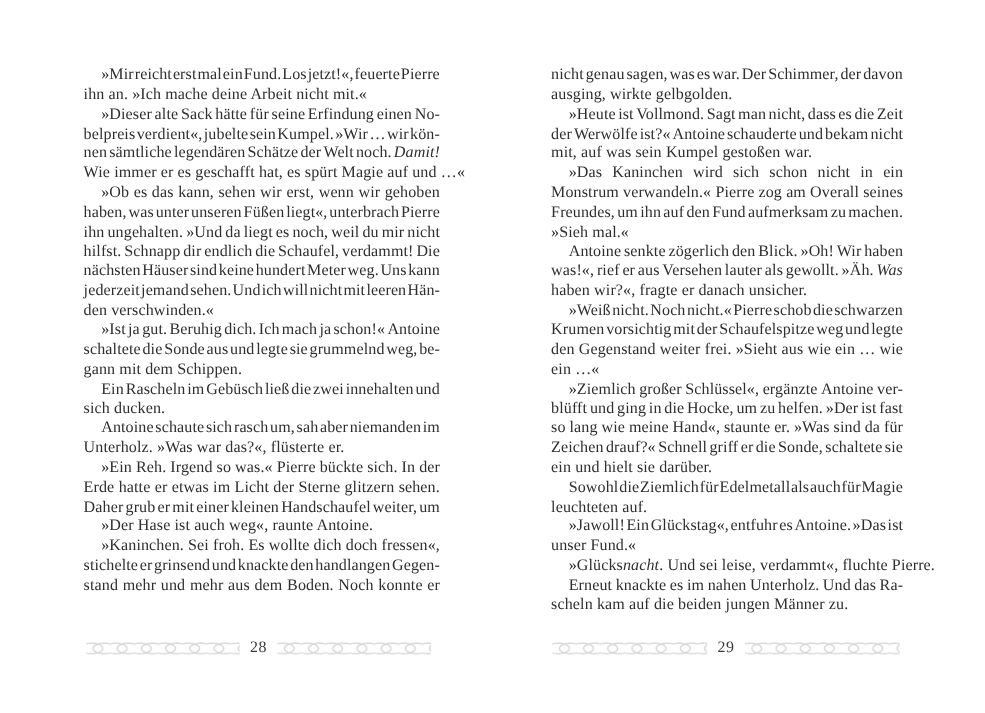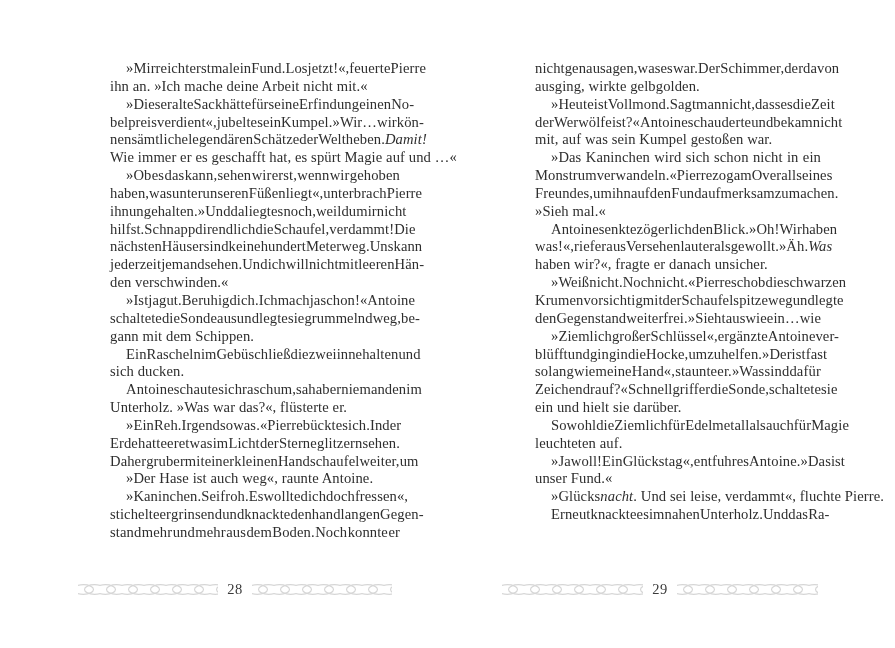--- a/index.html
+++ b/index.html
@@ -22,21 +22,20 @@
   }
   .textblock.left  { left: 76px;  width: 324px; }
   .textblock.right { left: 501px; width: 320px; }
 
   .line {
     height: 17.85px;
     line-height: 17.85px;
     font-size: 14.6px;
     white-space: nowrap;
     letter-spacing: 0.1px;
-    margin-left: 34px;
   }
   
   .line.j {
     display: flex;
     justify-content: space-between;
   }
   .line.ind { padding-left: 16px; }
   .it { font-style: italic; }
 
   .footer {
@@ -114,21 +113,21 @@
         <span>wir</span>
         <span>kön-</span>
       </div>
       <div class="line j">
         <span>nen</span>
         <span>sämtliche</span>
         <span>legendären</span>
         <span>Schätze</span>
         <span>der</span>
         <span>Welt</span>
-        <span>heben.</span>
+        <span>noch.</span>
         <span><span class="it">Damit!</span></span>
       </div>
       <div class="line">Wie immer er es geschafft hat, es spürt Magie auf und …«</div>
       <div class="line ind j">
         <span>»Ob</span>
         <span>es</span>
         <span>das</span>
         <span>kann,</span>
         <span>sehen</span>
         <span>wir</span>
@@ -428,20 +427,21 @@
         <span>Gegenstand</span>
         <span>weiter</span>
         <span>frei.</span>
         <span>»Sieht</span>
         <span>aus</span>
         <span>wie</span>
         <span>ein</span>
         <span>…</span>
         <span>wie</span>
       </div>
+      <div class="line">ein …«</div>
       <div class="line ind j">
         <span>»Ziemlich</span>
         <span>großer</span>
         <span>Schlüssel«,</span>
         <span>ergänzte</span>
         <span>Antoine</span>
         <span>ver-</span>
       </div>
       <div class="line j">
         <span>blüfft</span>
@@ -510,20 +510,21 @@
         <span>Erneut</span>
         <span>knackte</span>
         <span>es</span>
         <span>im</span>
         <span>nahen</span>
         <span>Unterholz.</span>
         <span>Und</span>
         <span>das</span>
         <span>Ra-</span>
       </div>
+      <div class="line">scheln kam auf die beiden jungen Männer zu.</div>
     </div>
 
   <div class="footer left">
     <svg class="braid" preserveAspectRatio="none">
       <rect x="0" y="0" width="100%" height="100%" fill="url(#braidp)"></rect>
     </svg>
     <span class="pagenum">28</span>
     <svg class="braid" preserveAspectRatio="none">
       <rect x="0" y="0" width="100%" height="100%" fill="url(#braidp)"></rect>
     </svg>

